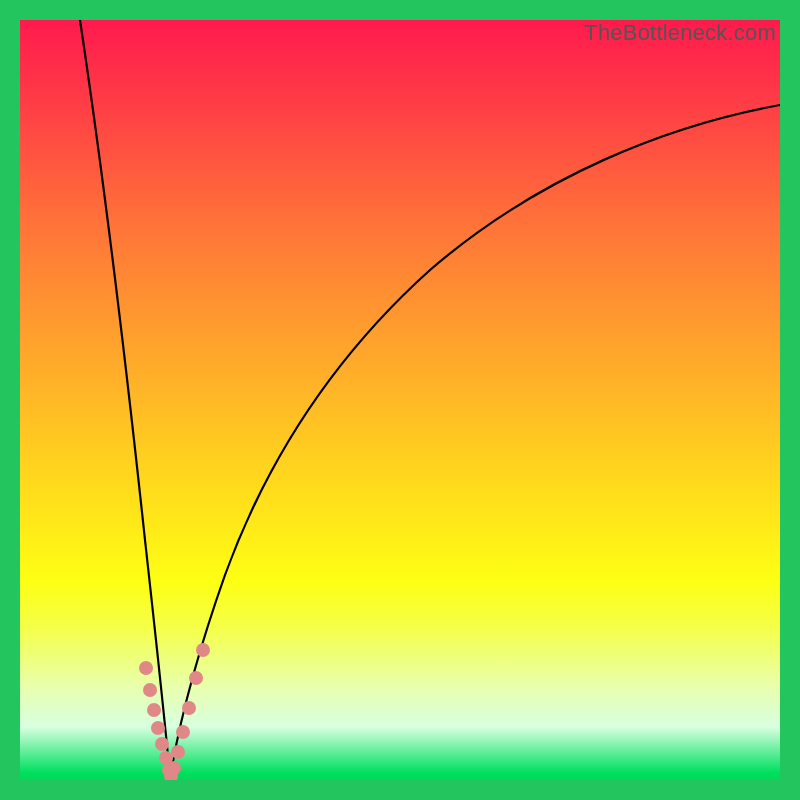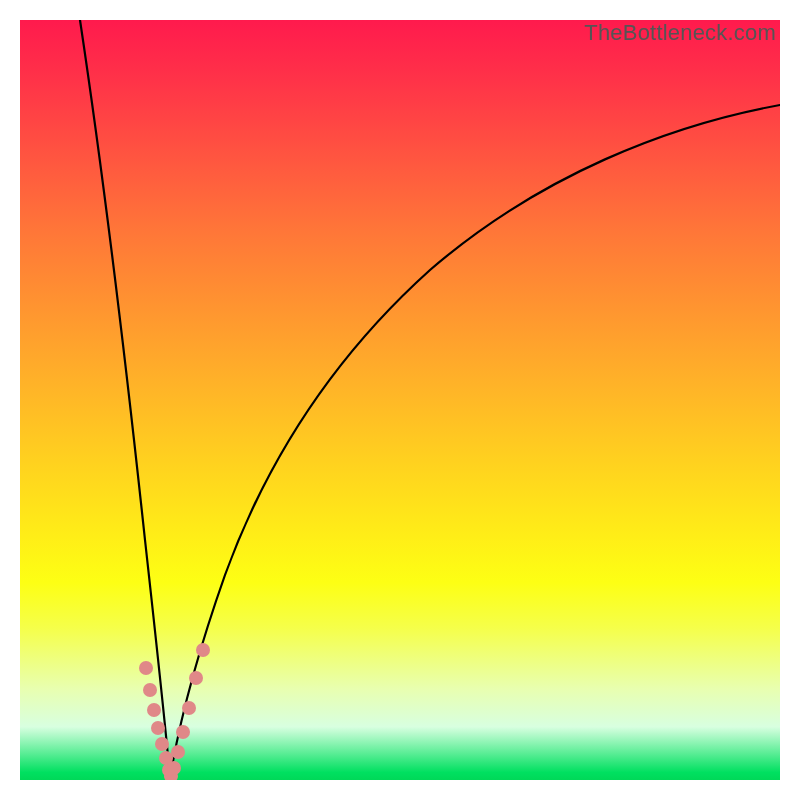--- a/index.html
+++ b/index.html
@@ -1,21 +1,21 @@
 <!DOCTYPE html>
 <html><head>
 <meta charset="utf-8">
 <style>
   * { margin: 0; padding: 0; box-sizing: border-box; }
   html, body { width: 800px; height: 800px; overflow: hidden; background: #000; }
   .frame {
     position: relative;
     width: 800px;
     height: 800px;
-    background: #ffffff;
+    background: #22c55e;
   }
   .plot {
     position: absolute;
     left: 20px;
     top: 20px;
     width: 760px;
     height: 760px;
     background: linear-gradient(to bottom,
       #ff1a4d 0%,
       #ff3348 8%,

